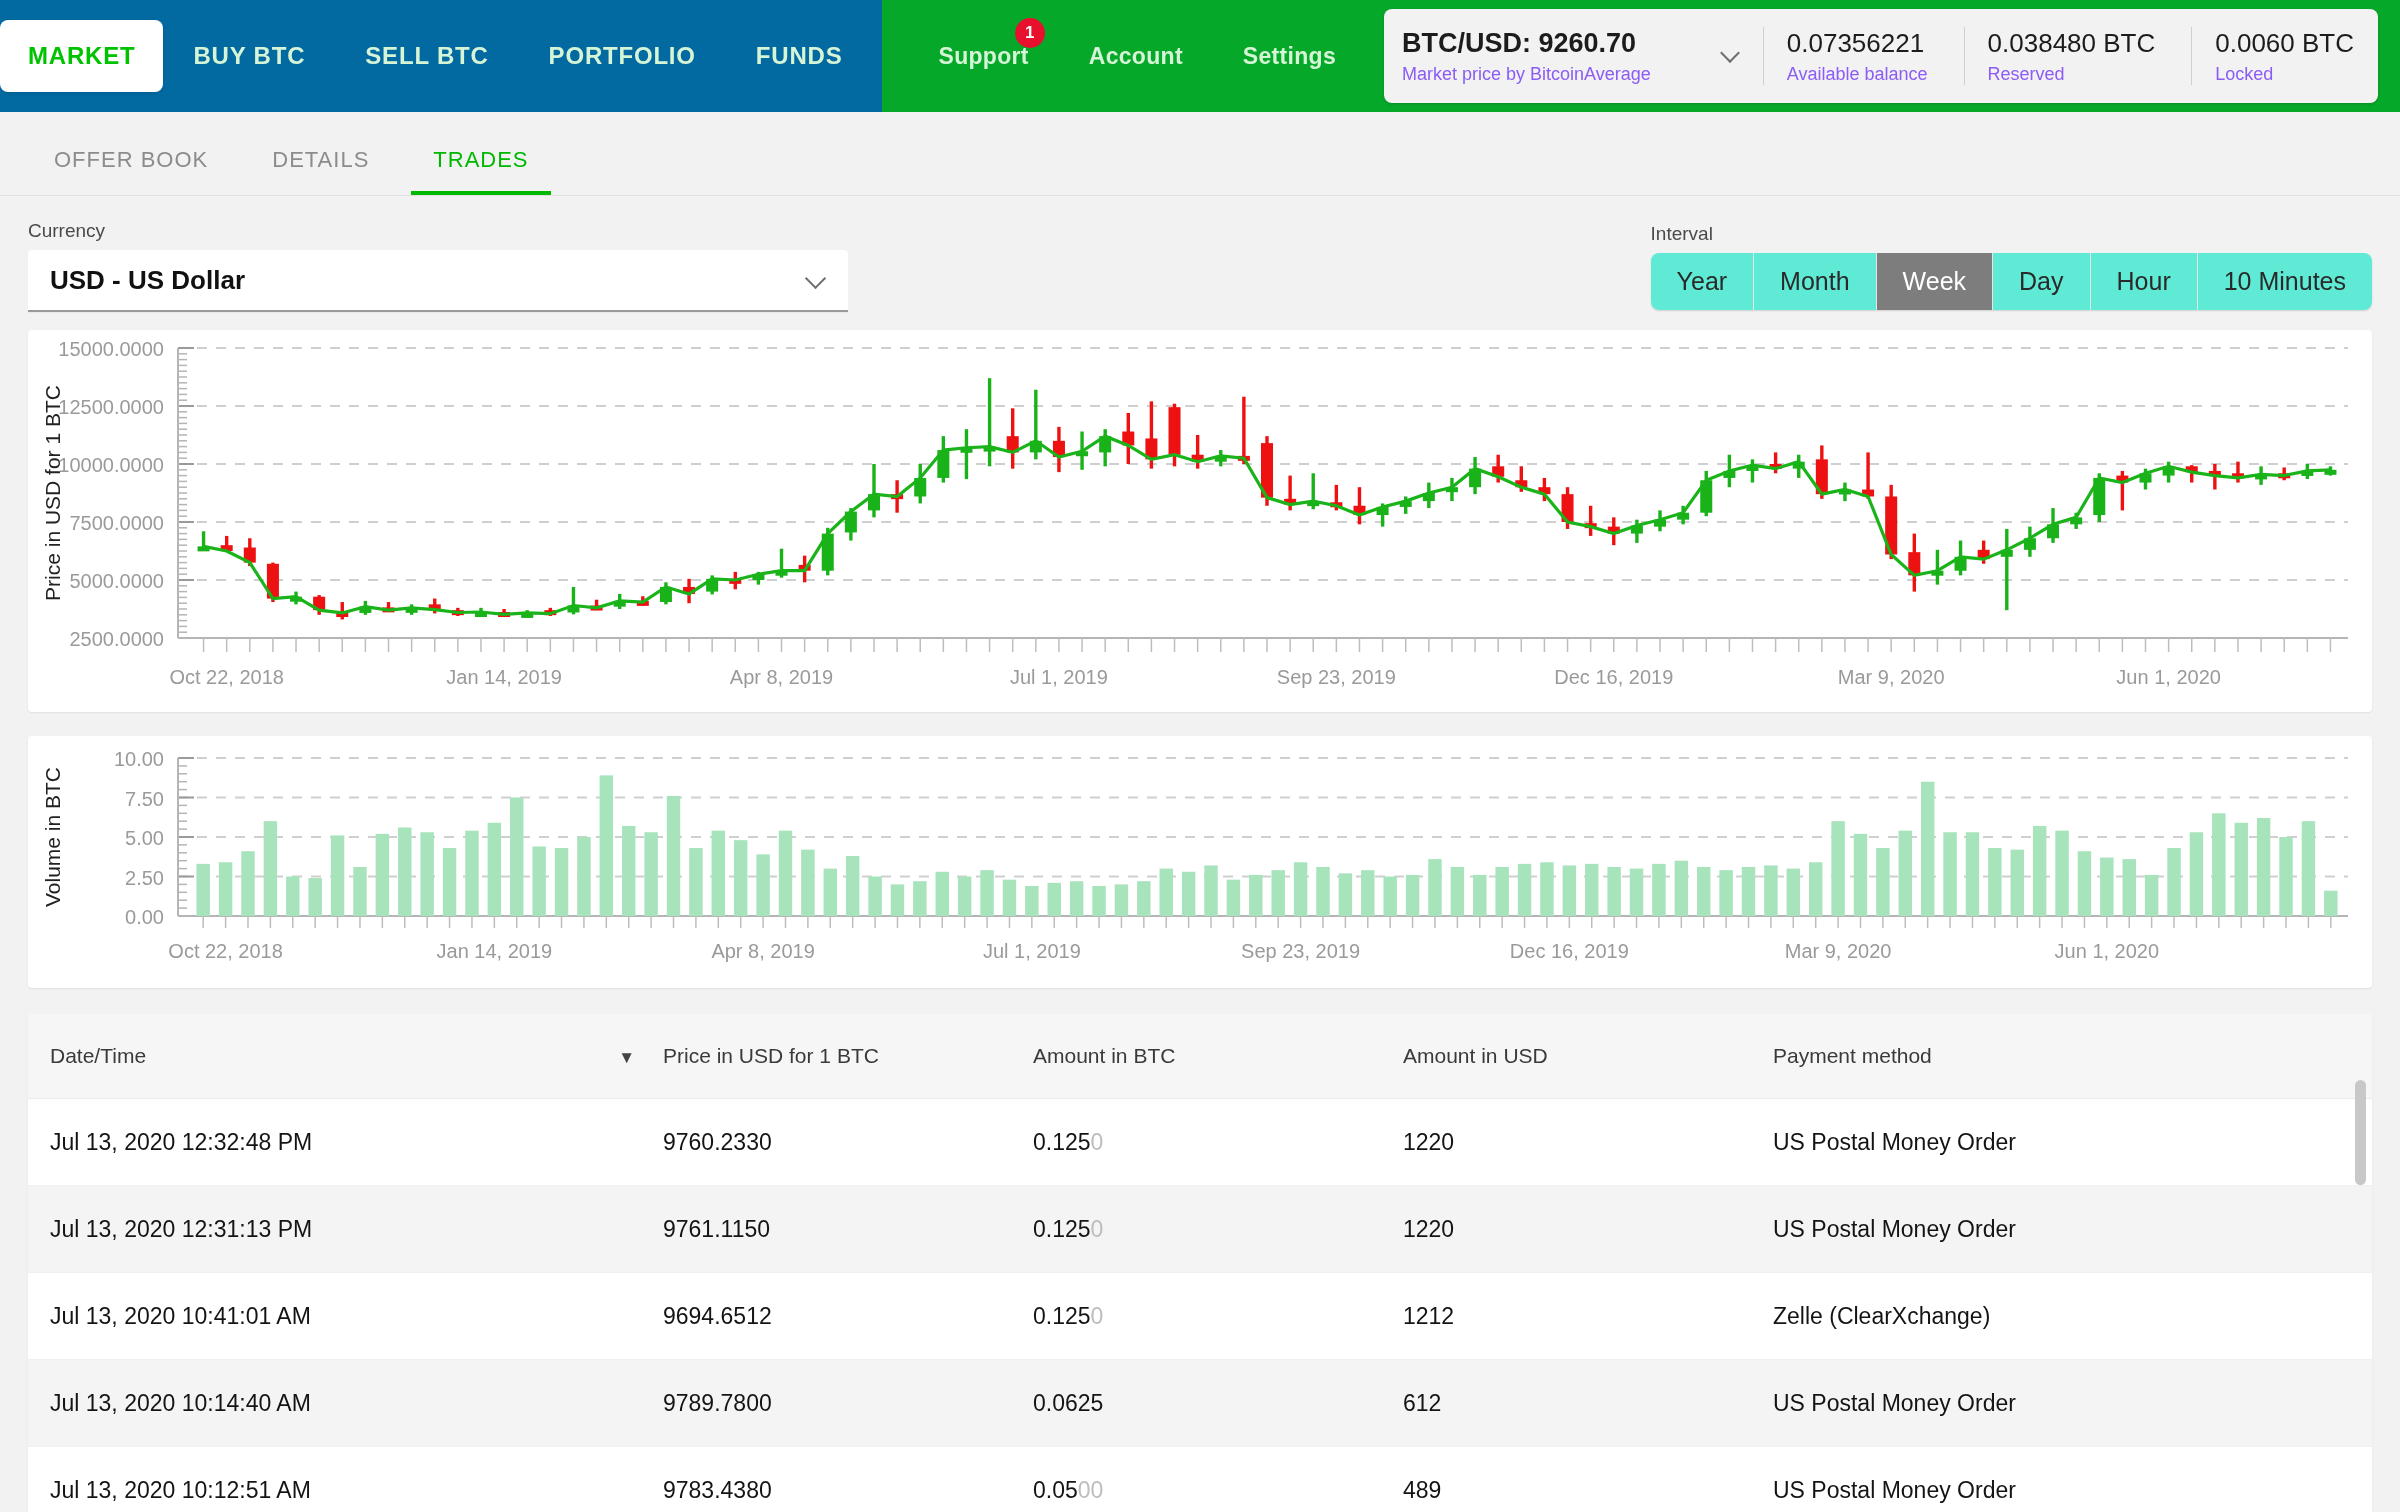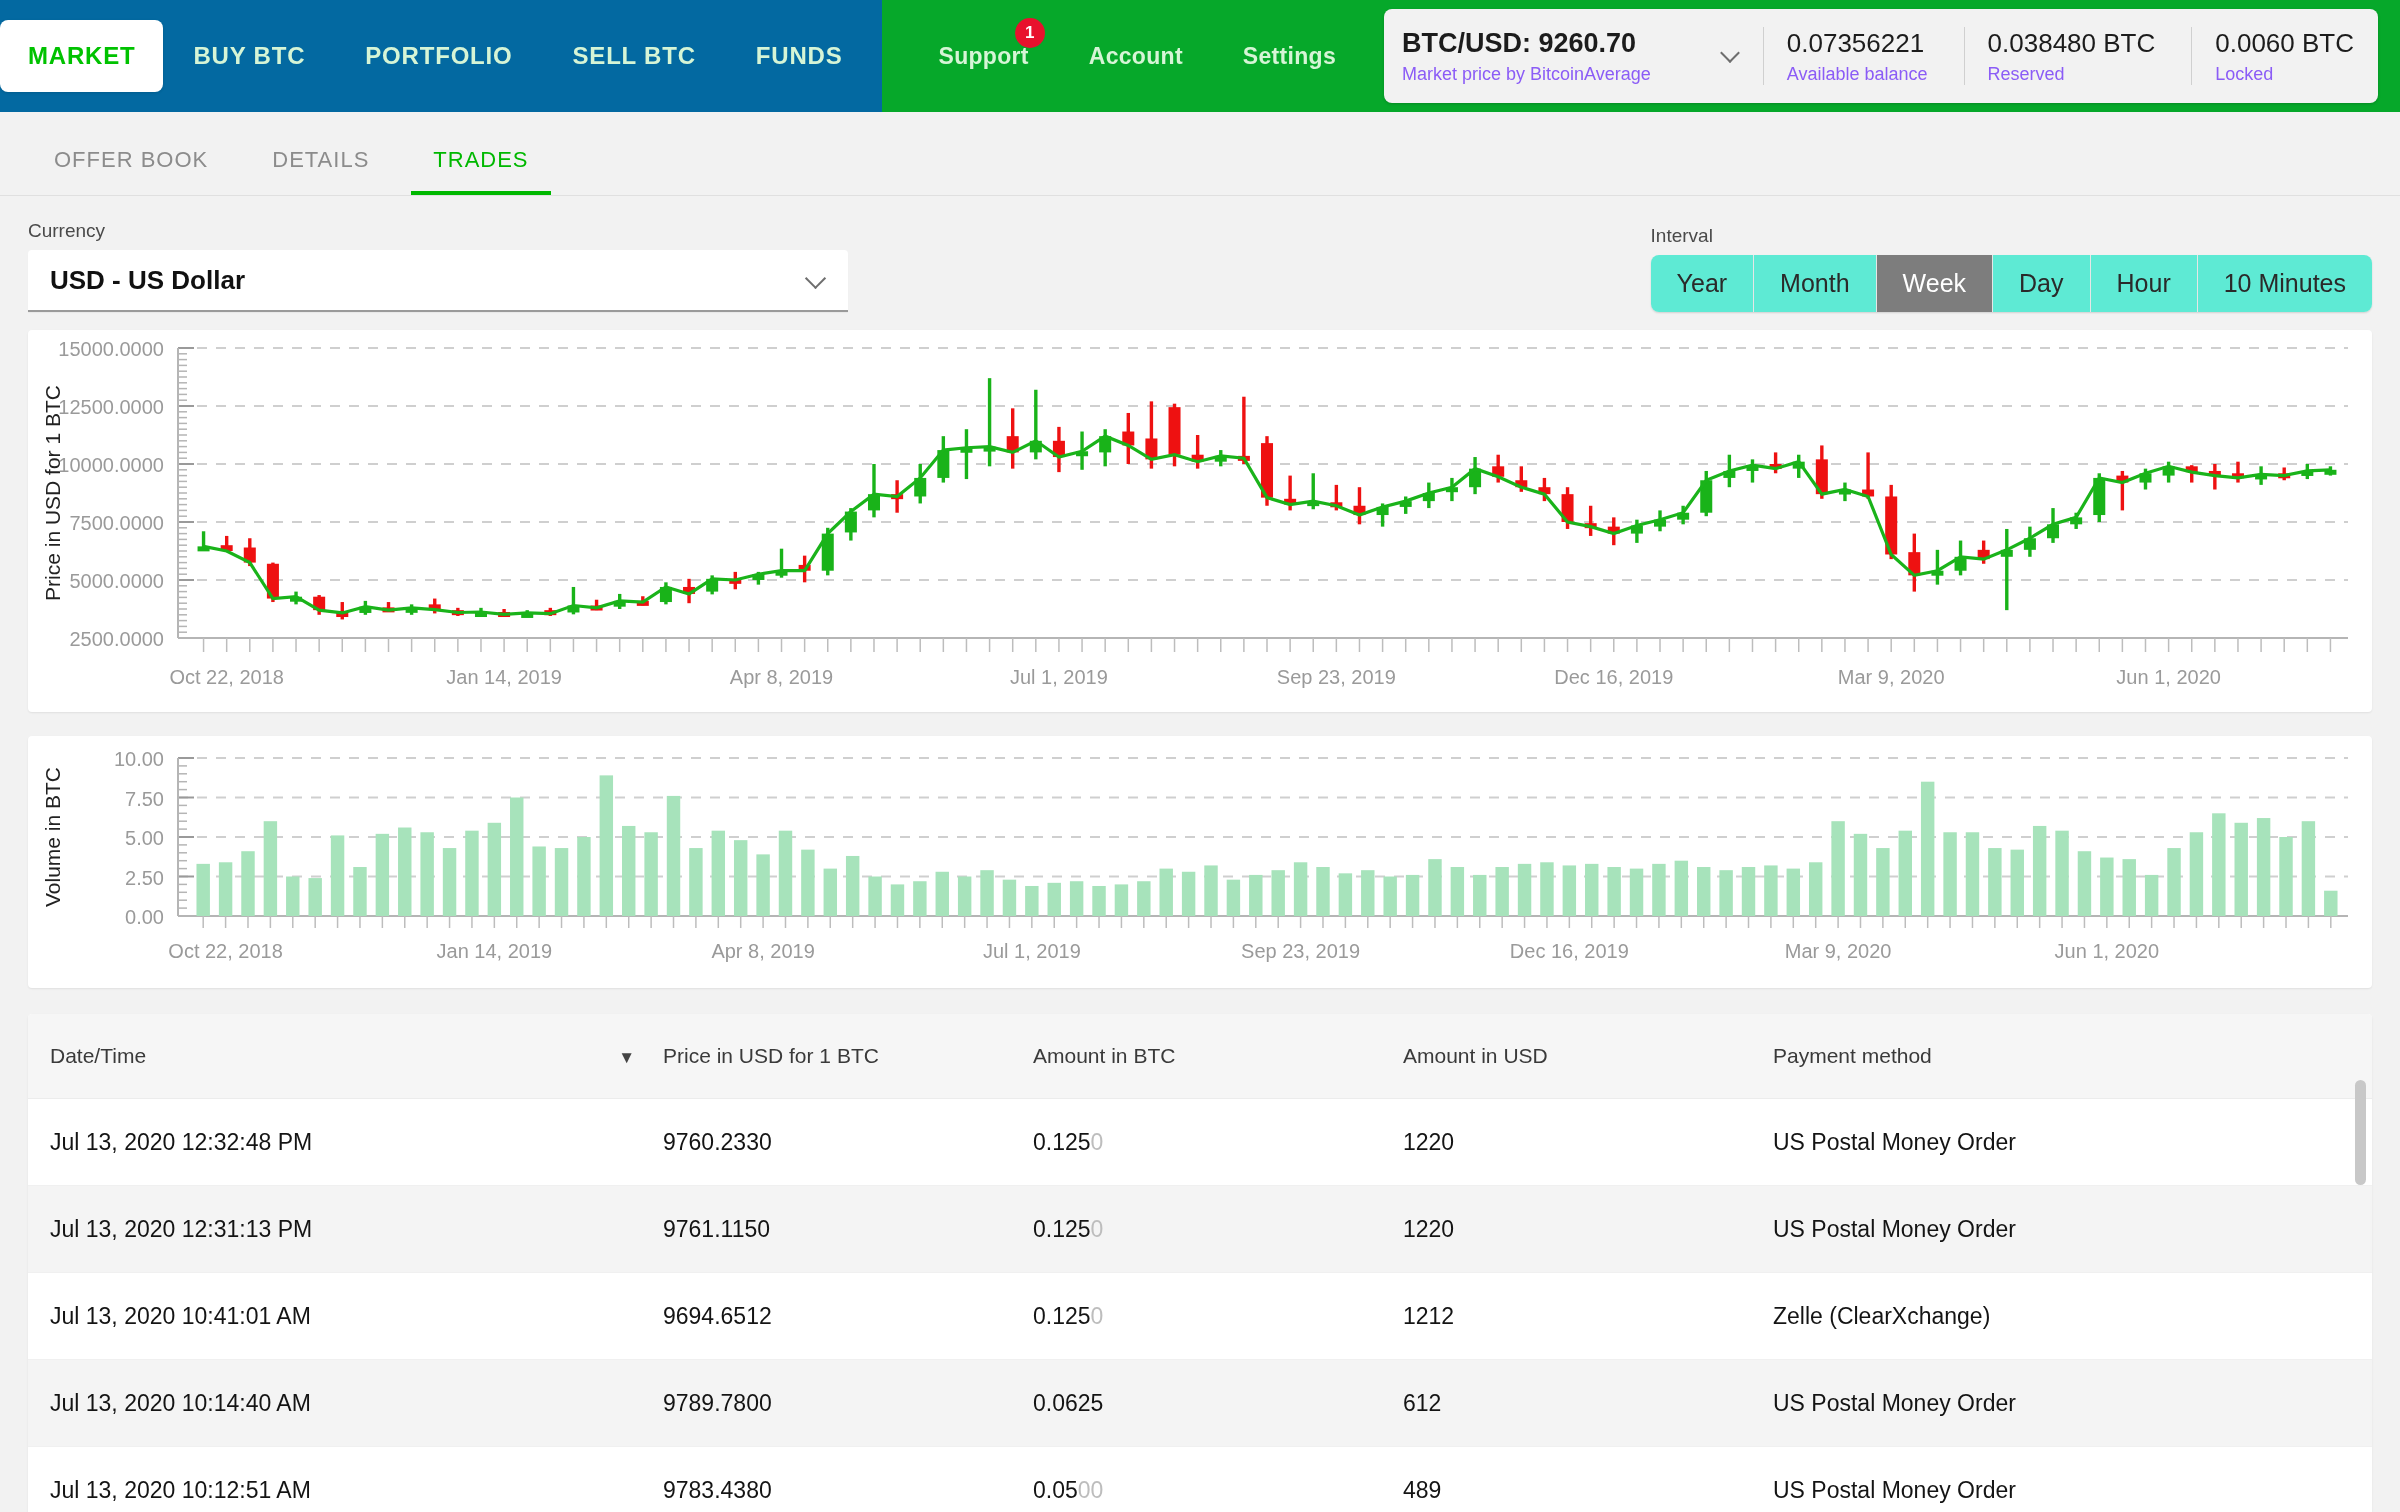--- a/index.html
+++ b/index.html
@@ -126,21 +126,21 @@
   .subtab.active { color: #00b800; }
   .subtab.active::after {
     content:""; position: absolute; left: 10px; right: 10px; bottom: 0;
     height: 4px; background: #00b800;
   }
 
   
   .controls {
     display: flex;
     justify-content: space-between;
-    align-items: flex-end;
+    align-items: center;
     padding: 24px 28px 0 28px;
     gap: 18px;
   }
   .ctl-label { font-size: 19px; color: #4a4a4a; margin-bottom: 8px; }
   .currency-select {
     width: 820px; height: 62px;
     background: #fff;
     border: none;
     border-bottom: 2px solid #9a9a9a;
     border-radius: 4px 4px 0 0;
@@ -232,22 +232,22 @@
     background: #c8c8c8;
   }
 </style>
 </head>
 <body>
 
 <div class="topnav">
   <div class="nav-left" id="primary-nav">
       <div class="nav-item active">MARKET</div>
       <div class="nav-item">BUY BTC</div>
+      <div class="nav-item">SELL BTC</div>
       <div class="nav-item">PORTFOLIO</div>
-      <div class="nav-item">SELL BTC</div>
       <div class="nav-item">FUNDS</div>
     </div>
   <div class="nav-right" id="secondary-nav">
       <div class="nav-sec-wrap">
         <div class="nav-item">Support</div>
         <div class="badge">1</div>
       </div>
       <div class="nav-sec-wrap">
         <div class="nav-item">Account</div>
       </div>

